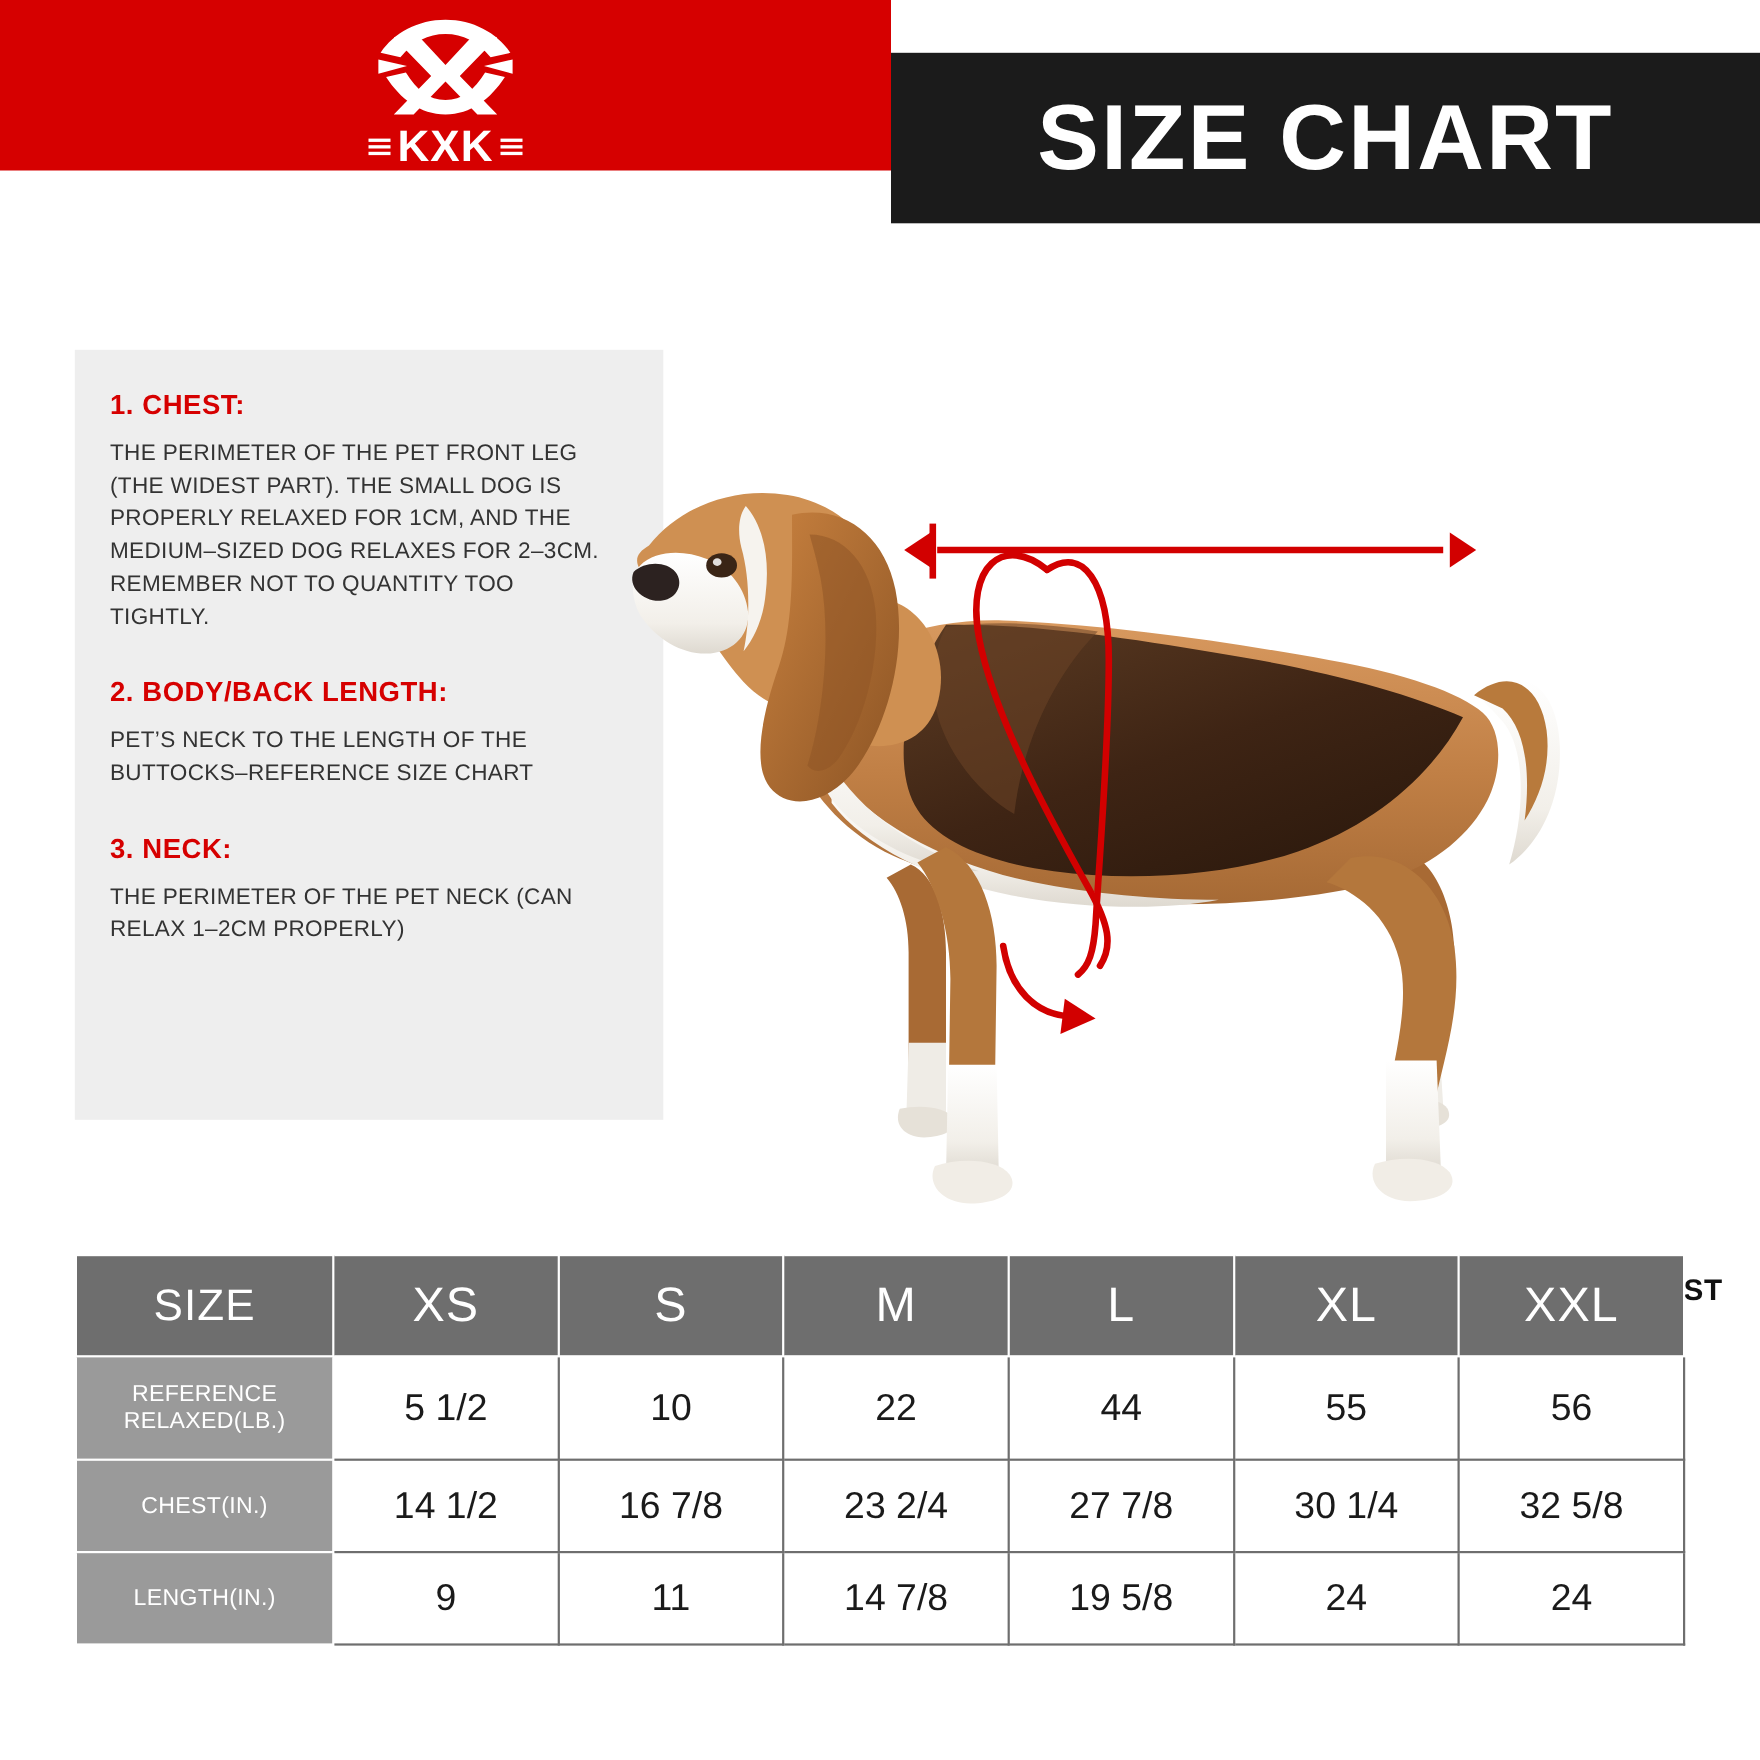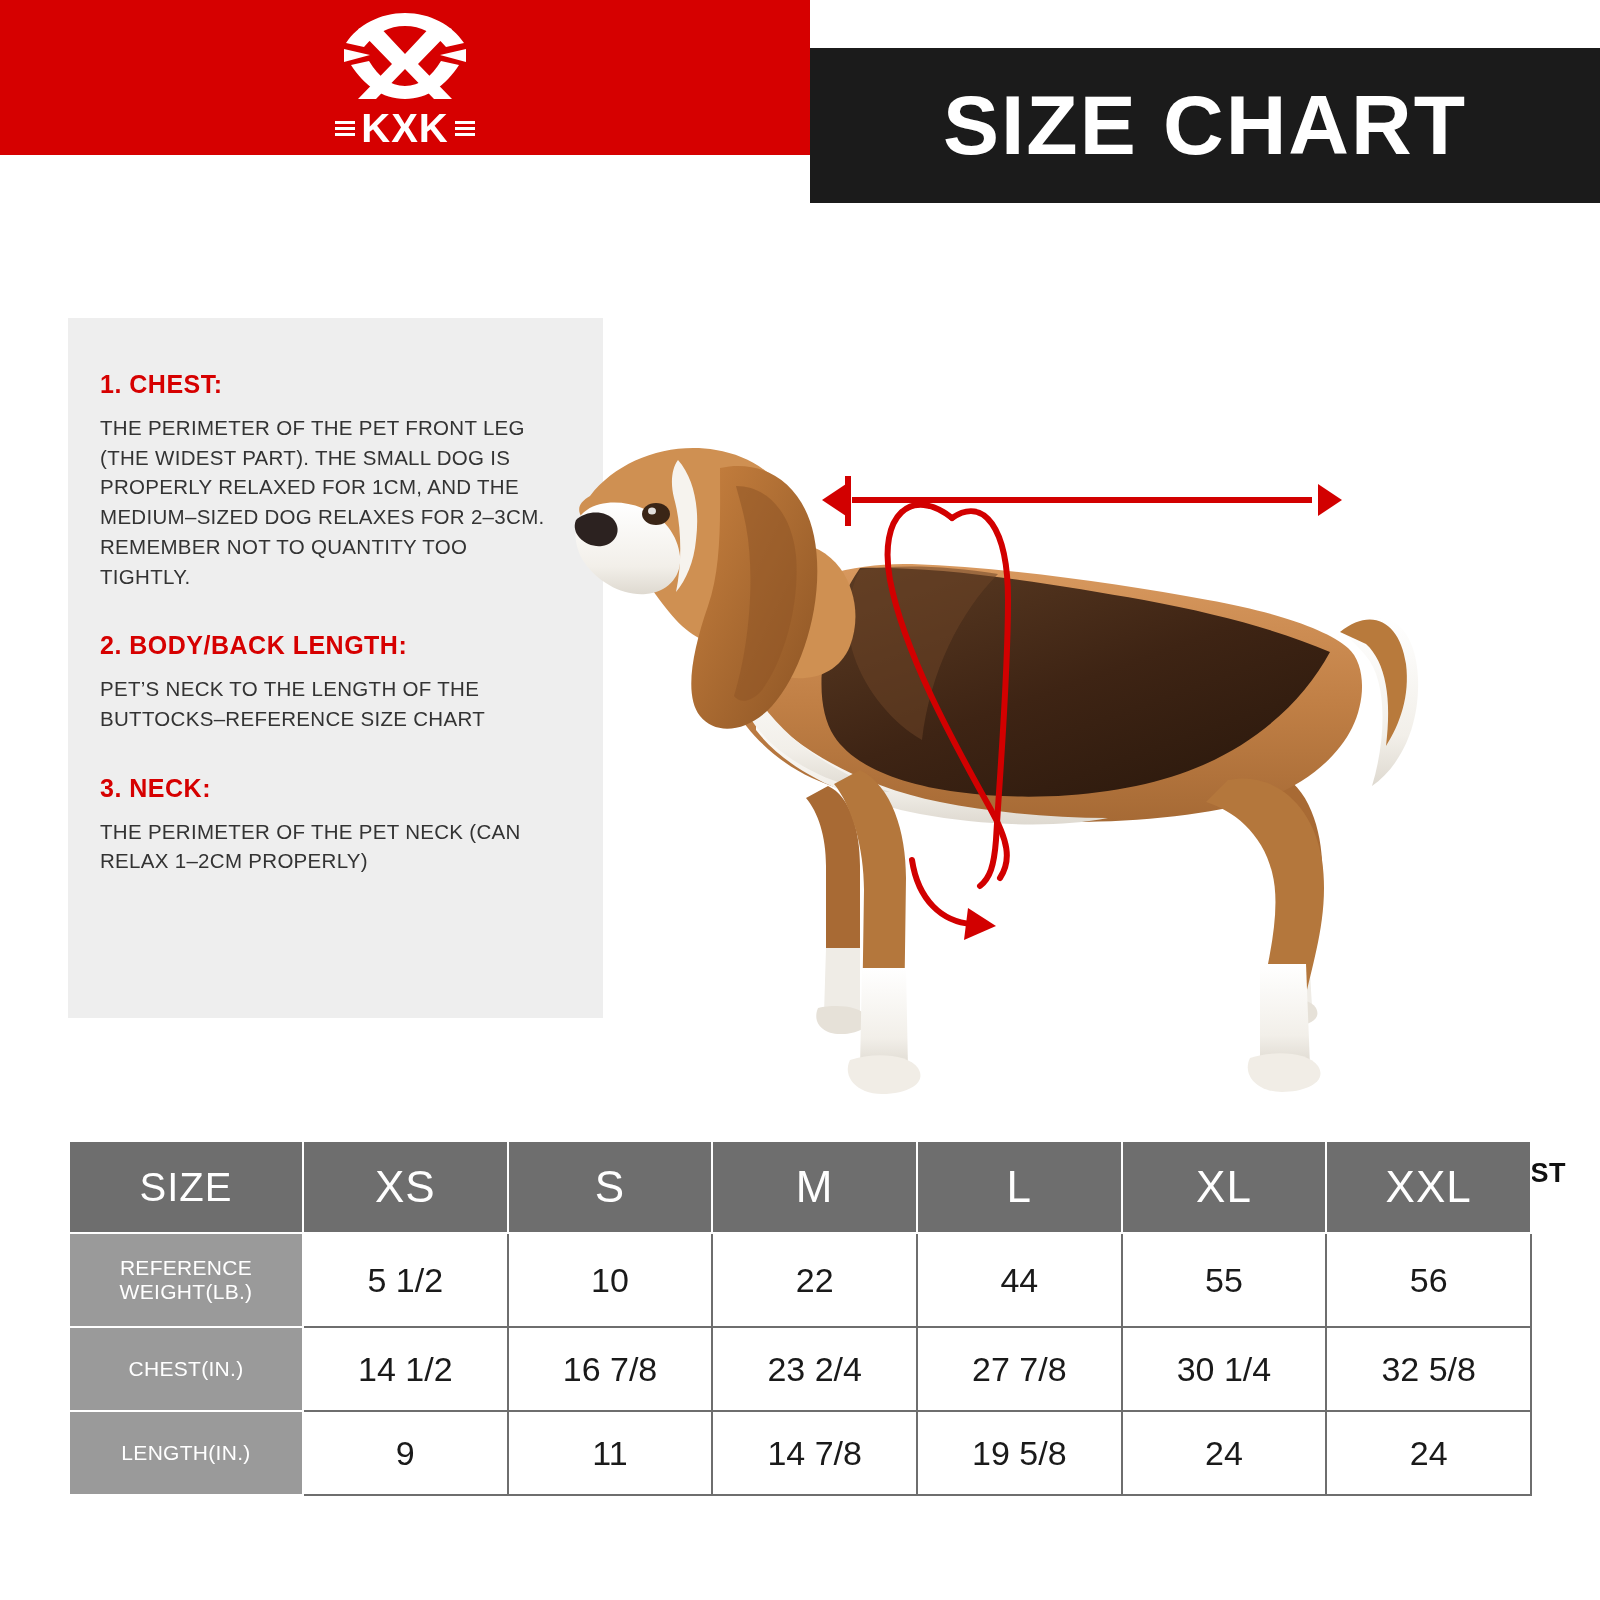--- a/index.html
+++ b/index.html
@@ -25,21 +25,21 @@
   .header-left {
     width: 810px; height: 155px;
     background: #d60000;
     position: relative;
     display: flex; align-items: center; justify-content: center;
   }
   .logo-wrap {
     position: relative;
     width: 230px; height: 135px;
     display: flex; flex-direction: column;
-    align-items: center; justify-content: center;
+    align-items: center; justify-content: space-between;
   }
   .logo-mark {
     position: relative;
     width: 190px; height: 95px;
     margin-top: 4px;
   }
   .logo-text-row {
     display: flex; align-items: center; gap: 6px;
     margin-top: 2px;
   }
@@ -68,21 +68,21 @@
     letter-spacing: 2px;
     font-family: "Liberation Sans", sans-serif;
   }
 
   
   .info-panel {
     position: absolute;
     left: 68px; top: 318px;
     width: 535px; height: 700px;
     background: #eeeeee;
-    padding: 52px 40px 0 32px;
+    padding: 36px 40px 0 32px;
   }
   .info-heading {
     color: #d60000;
     font-size: 25px;
     font-weight: bold;
     letter-spacing: 0.5px;
     margin: 0 0 14px 0;
   }
   .info-body {
     color: #333333;
@@ -339,21 +339,21 @@
           <th>M</th>
           <th>L</th>
           <th>XL</th>
           <th>XXL</th>
         </tr>
       </thead>
       <tbody>
         <tr>
           <td class="row-label">
             <div>REFERENCE</div>
-            <div>WEIGHT(LB.)</div>
+            <div>RELAXED(LB.)</div>
           </td>
           <td class="val">5 1/2</td>
           <td class="val">10</td>
           <td class="val">22</td>
           <td class="val">44</td>
           <td class="val">55</td>
           <td class="val">56</td>
         </tr>
         <tr>
           <td class="row-label">

